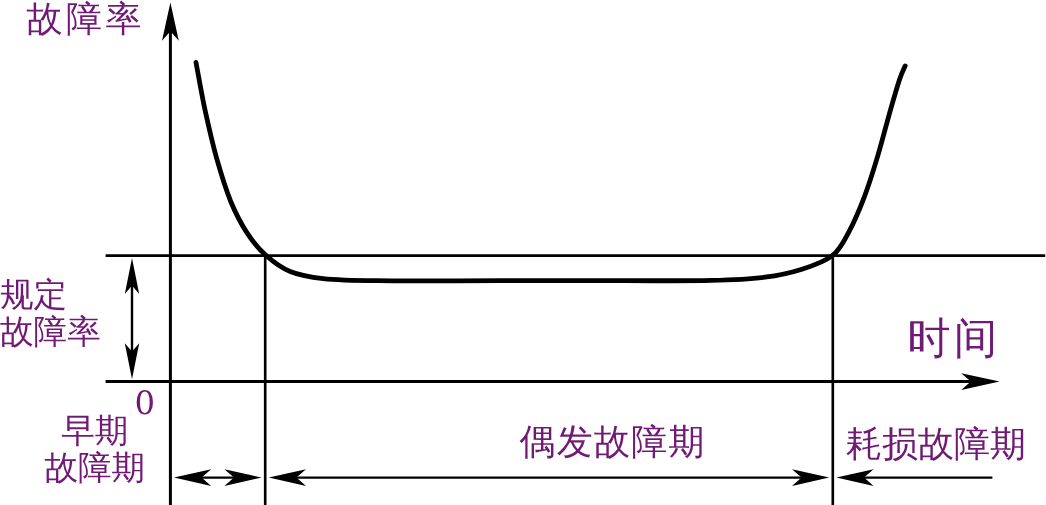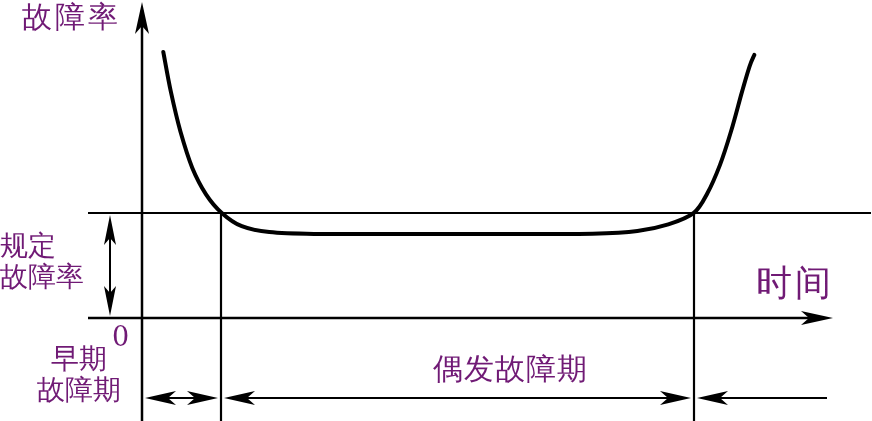--- a/index.html
+++ b/index.html
@@ -70,14 +70,15 @@
   </svg>
 
   <div class="lbl lbl-ylabel">故障率</div>
   <div class="lbl lbl-spec">规定
 故障率</div>
   <div class="lbl lbl-zero">0</div>
   <div class="lbl lbl-xlabel">时间</div>
   <div class="lbl lbl-early">早期
 故障期</div>
   <div class="lbl lbl-random">偶发故障期</div>
+  <div class="lbl lbl-wearout">耗损故障期</div>
 
 </div>
 
 </body></html>

